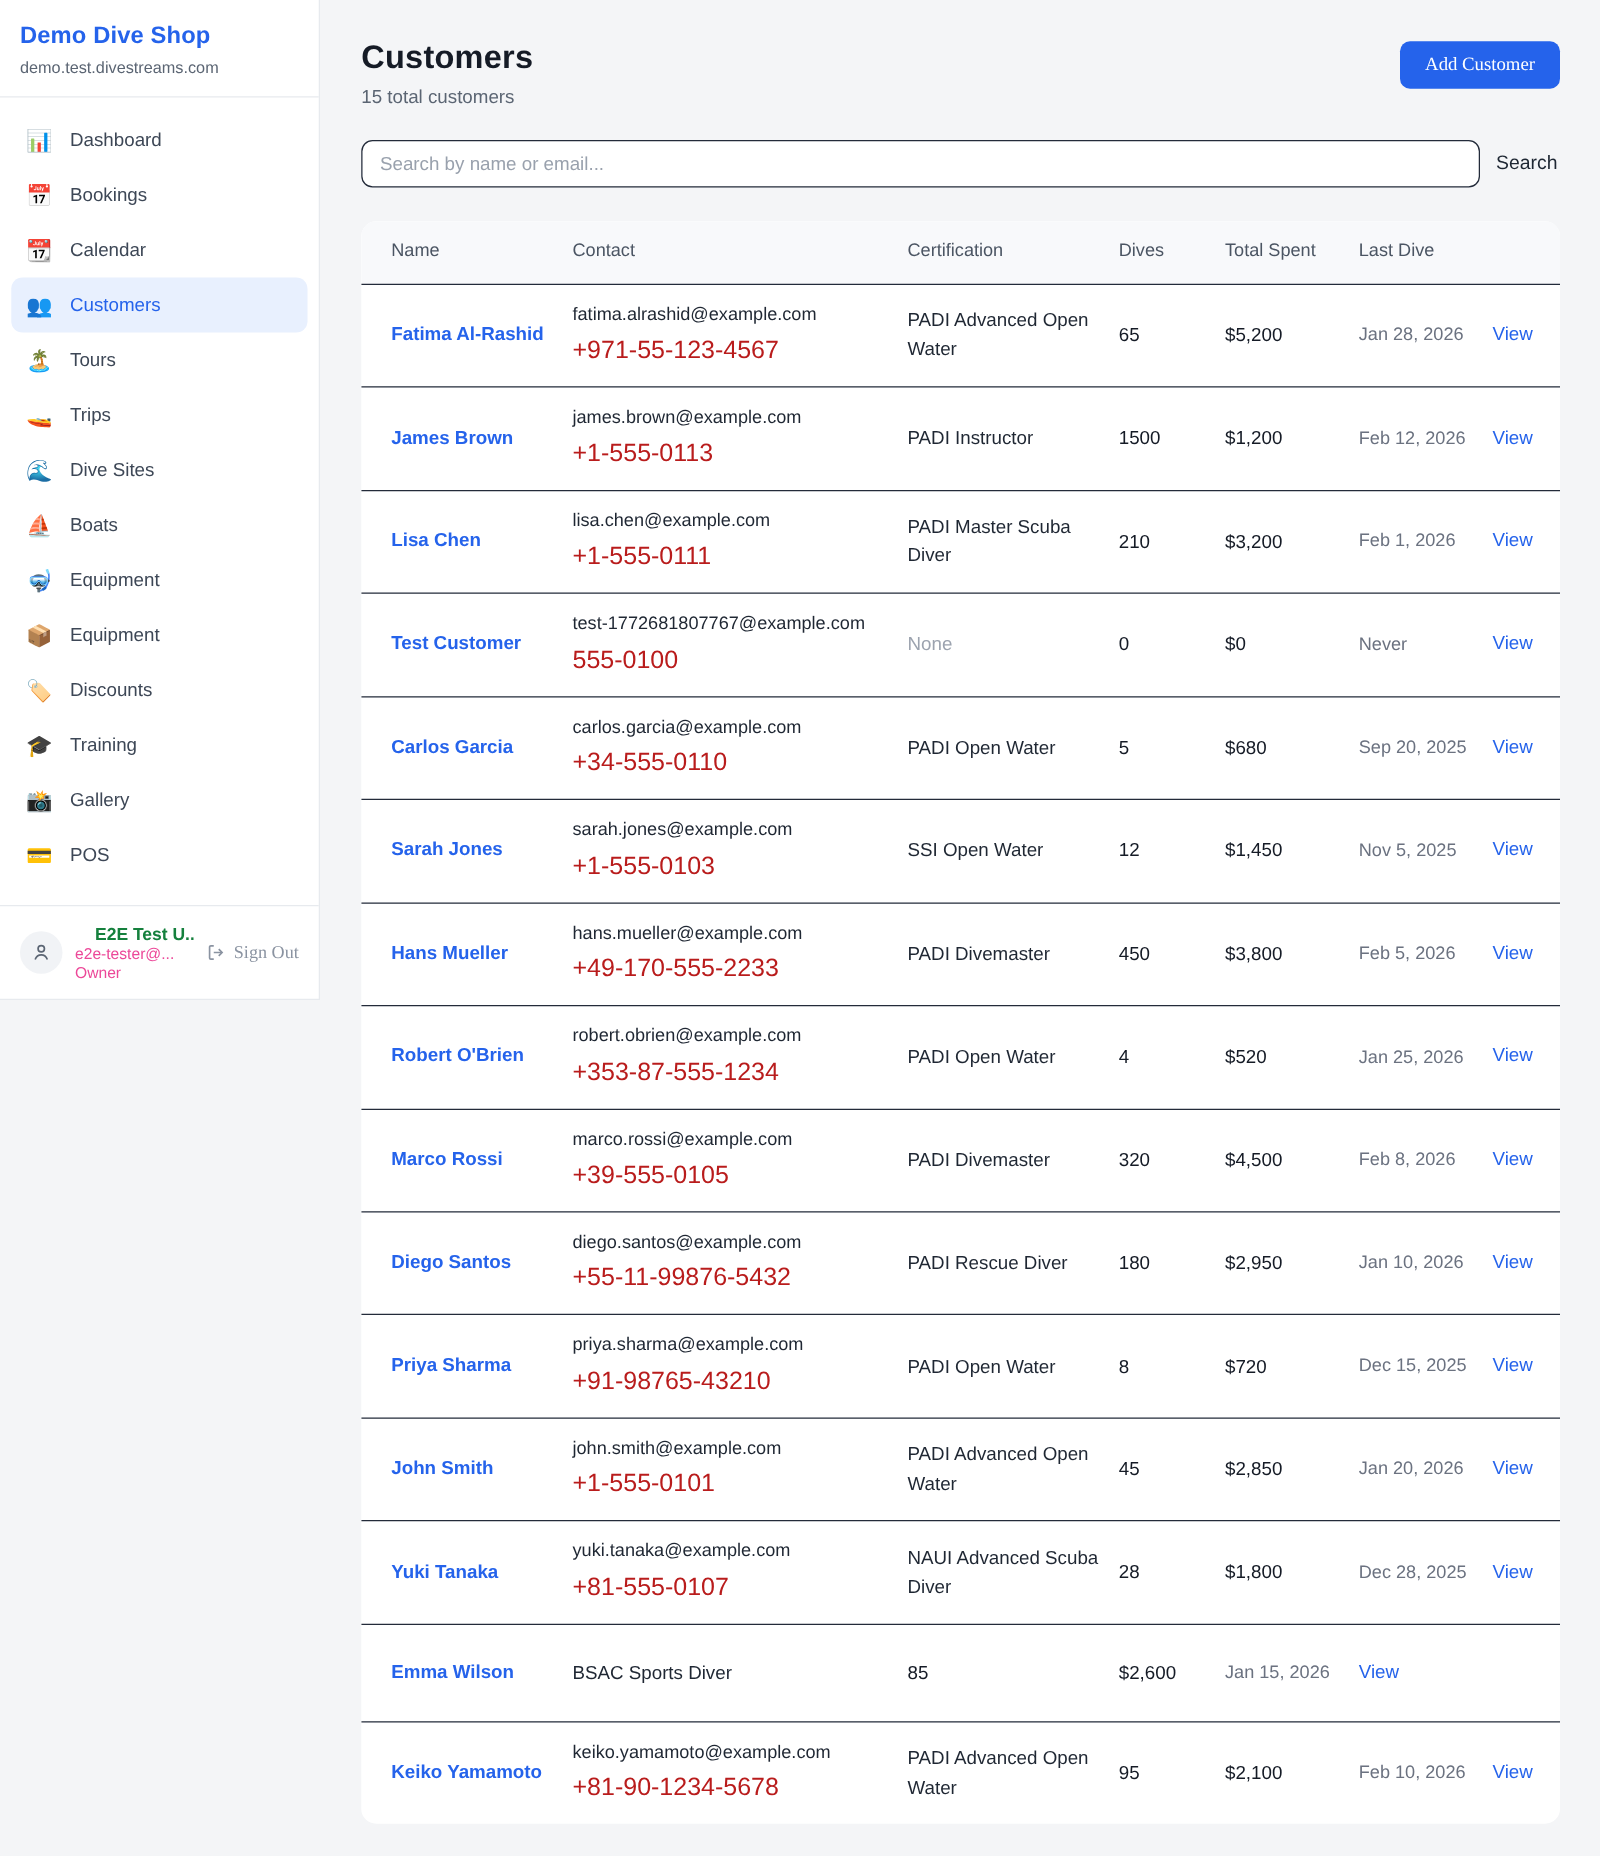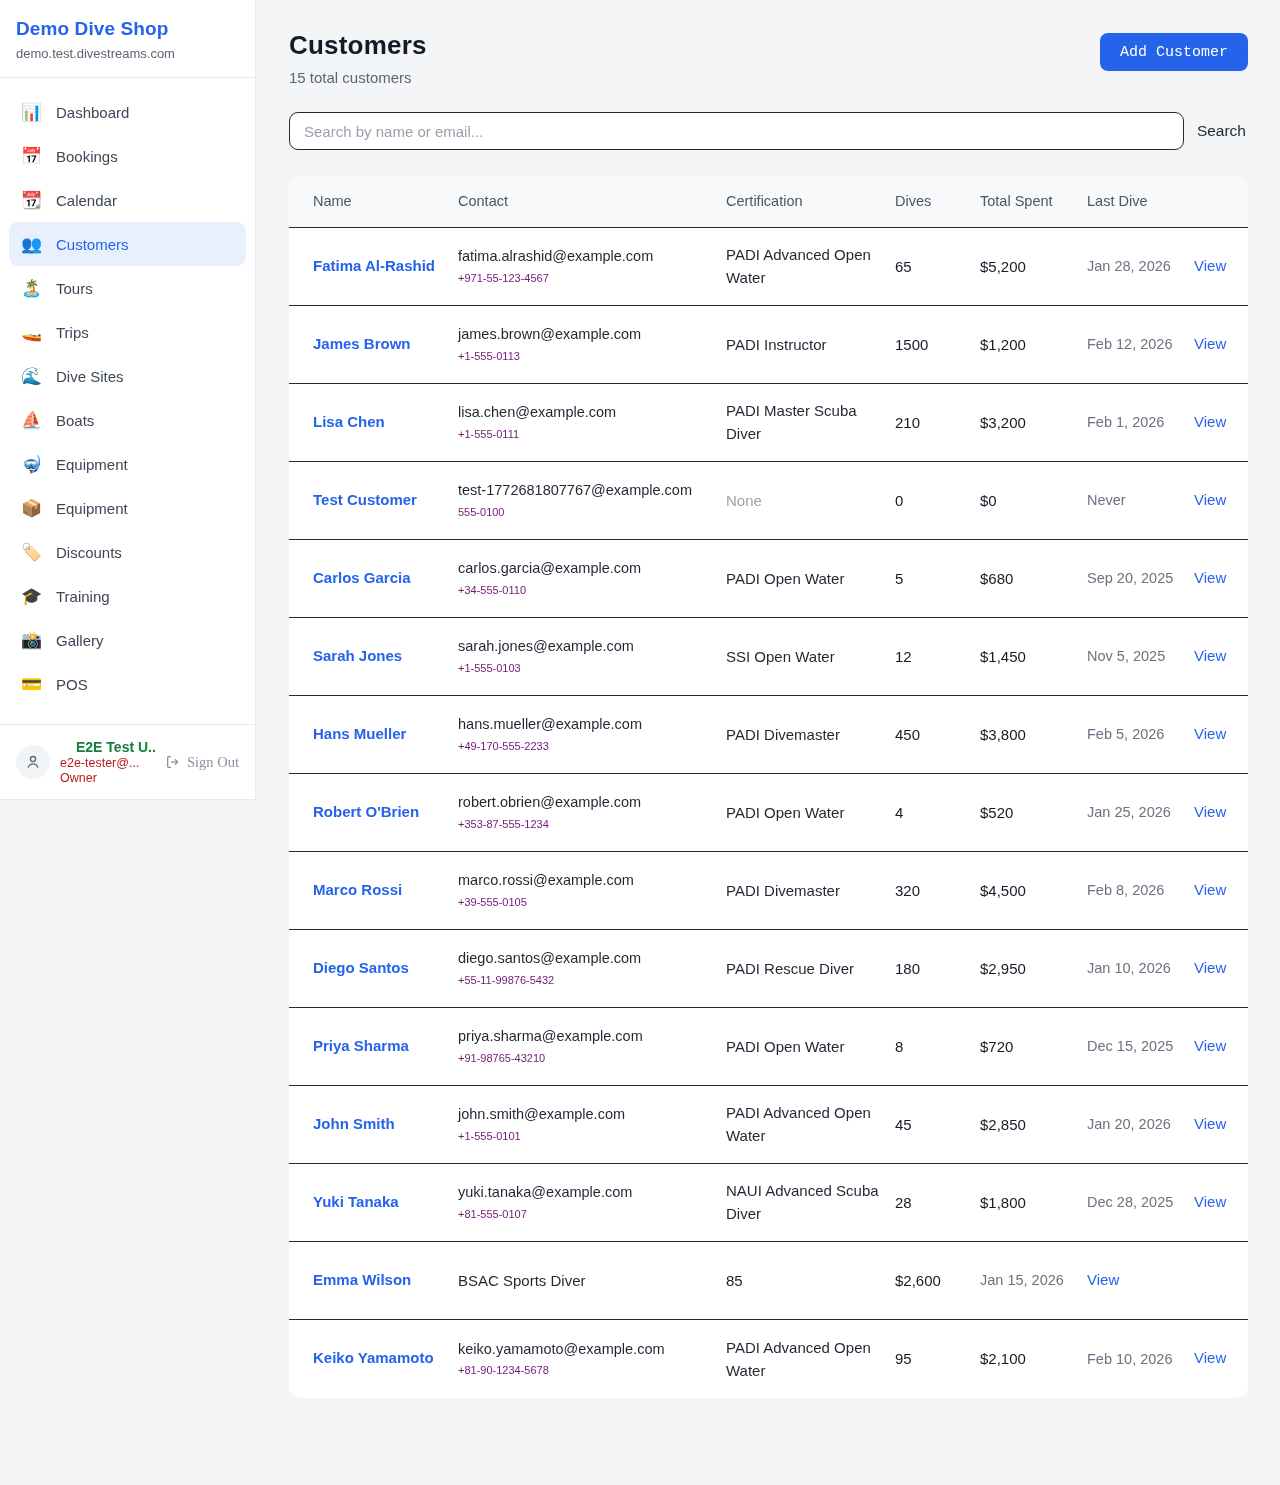--- a/index.html
+++ b/index.html
@@ -46,39 +46,39 @@
   }
   .avatar {
     flex: 0 0 auto;
     width: 34px; height: 34px; border-radius: 50%;
     background: #f1f3f6;
     display: flex; align-items: center; justify-content: center;
     color: #5b6573;
   }
   .user-meta { flex: 1 1 auto; min-width: 0; }
   .user-name { font-size: 14px; font-weight: 700; color: #15803d; white-space: nowrap; overflow: hidden; margin-left: 16px; }
-  .user-email, .user-role { font-size: 12.5px; color: #b91c1c; margin-top: 1px; white-space: nowrap; overflow: hidden; }
+  .user-email, .user-role { font-size: 12.5px; color: #ec4899; margin-top: 1px; white-space: nowrap; overflow: hidden; }
   .signout {
     flex: 0 0 auto;
     display: flex; align-items: center; gap: 6px;
     color: #8a93a1; font-size: 14.5px;
     background: none; border: none; cursor: pointer;
     font-family: Liberation Serif, serif;
   }
 
   
   .main { margin-left: 256px; padding: 30px 32px 28px 33px; }
   .page-head { display: flex; justify-content: space-between; align-items: flex-start; }
   .page-title { font-size: 26px; font-weight: 700; color: #151b26; letter-spacing: 0.2px; }
   .page-sub { font-size: 15px; color: #5b6573; margin-top: 8px; }
   .btn-primary {
     background: #2563eb; color: #ffffff;
     border: none; border-radius: 8px;
     padding: 0 20px; height: 38px; margin-top: 3px;
-    font-size: 15px; font-weight: 500; font-family: Liberation Mono, monospace;
+    font-size: 15px; font-weight: 500; font-family: Liberation Serif, serif;
     cursor: pointer;
   }
 
   .search-row { display: flex; align-items: center; margin-top: 26px; }
   .search-input {
     flex: 1 1 auto;
     height: 38px;
     border: 1px solid #232b3a;
     border-radius: 9px;
     background: #fff;
@@ -114,21 +114,21 @@
     border-bottom: 1px solid #232b3a;
     color: #4b5563;
     font-size: 14.5px;
   }
   .thead .tcell { padding: 14px 16px 14px 0; line-height: 1.5; }
   .tbody .trow { border-bottom: 1px solid #232b3a; min-height: 78px; }
   .tbody .trow:last-child { border-bottom: none; }
   .tcell { padding: 13px 16px 13px 0; line-height: 1.55; word-wrap: break-word; overflow-wrap: break-word; }
   .c-name a { color: #2563eb; font-size: 15px; font-weight: 600; text-decoration: none; }
   .c-email { font-size: 14.5px; color: #1f2733; }
-  .c-phone { font-size: 11px; color: #701a75; margin-top: 2px; }
+  .c-phone { font-size: 20px; color: #b91c1c; margin-top: 2px; }
   .c-cert { font-size: 15px; color: #1f2733; }
   .c-cert.muted { color: #9ca3af; }
   .c-dives, .c-spent { font-size: 15px; color: #151b26; }
   .c-date { font-size: 14.5px; color: #6b7280; }
   .c-view a { color: #2563eb; font-size: 15px; font-weight: 500; text-decoration: none; }
 </style>
 </head>
 <body>
 
 <aside class="sidebar">

